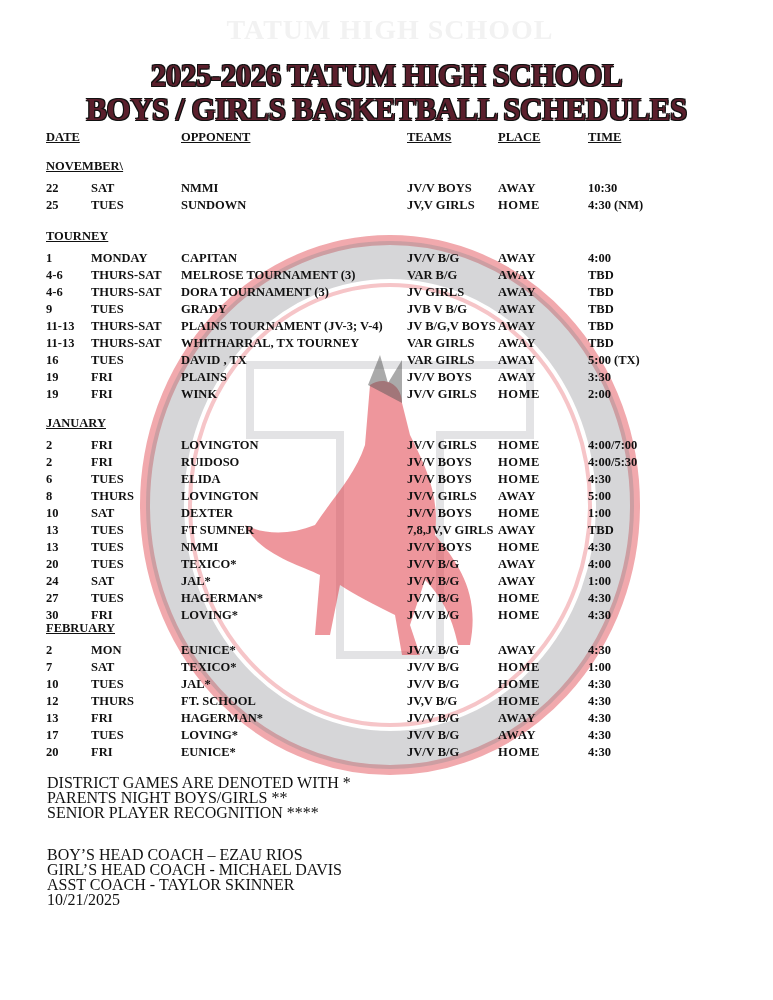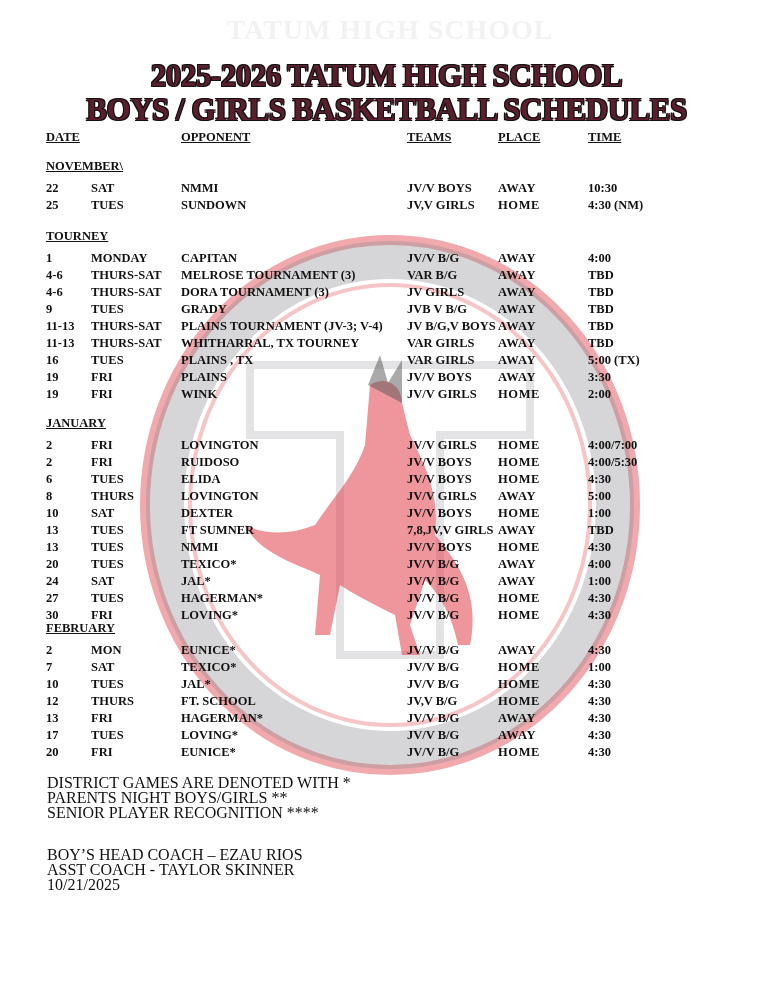--- a/index.html
+++ b/index.html
@@ -113,21 +113,21 @@
         <span class="c c-date">11-13</span>
         <span class="c c-day">THURS-SAT</span>
         <span class="c c-opp">WHITHARRAL, TX TOURNEY</span>
         <span class="c c-team">VAR GIRLS</span>
         <span class="c c-place">AWAY</span>
         <span class="c c-time">TBD</span>
       </div>
       <div class="row" style="top: 353px;">
         <span class="c c-date">16</span>
         <span class="c c-day">TUES</span>
-        <span class="c c-opp">PLAINS , TX</span>
+        <span class="c c-opp">DAVID , TX</span>
         <span class="c c-team">VAR GIRLS</span>
         <span class="c c-place">AWAY</span>
         <span class="c c-time">5:00 (TX)</span>
       </div>
       <div class="row" style="top: 370px;">
         <span class="c c-date">19</span>
         <span class="c c-day">FRI</span>
         <span class="c c-opp">PLAINS</span>
         <span class="c c-team">JV/V BOYS</span>
         <span class="c c-place">AWAY</span>
@@ -291,15 +291,16 @@
 </div>
 
 <div class="notes">
   <div>DISTRICT GAMES ARE DENOTED WITH *</div>
   <div>PARENTS NIGHT BOYS/GIRLS **</div>
   <div>SENIOR PLAYER RECOGNITION ****</div>
 </div>
 
 <div class="coaches">
   <div>BOY’S HEAD COACH – EZAU RIOS</div>
+  <div>GIRL’S HEAD COACH - MICHAEL DAVIS</div>
   <div>ASST COACH - TAYLOR SKINNER</div>
   <div class="updated">10/21/2025</div>
 </div>
 
 </body></html>

